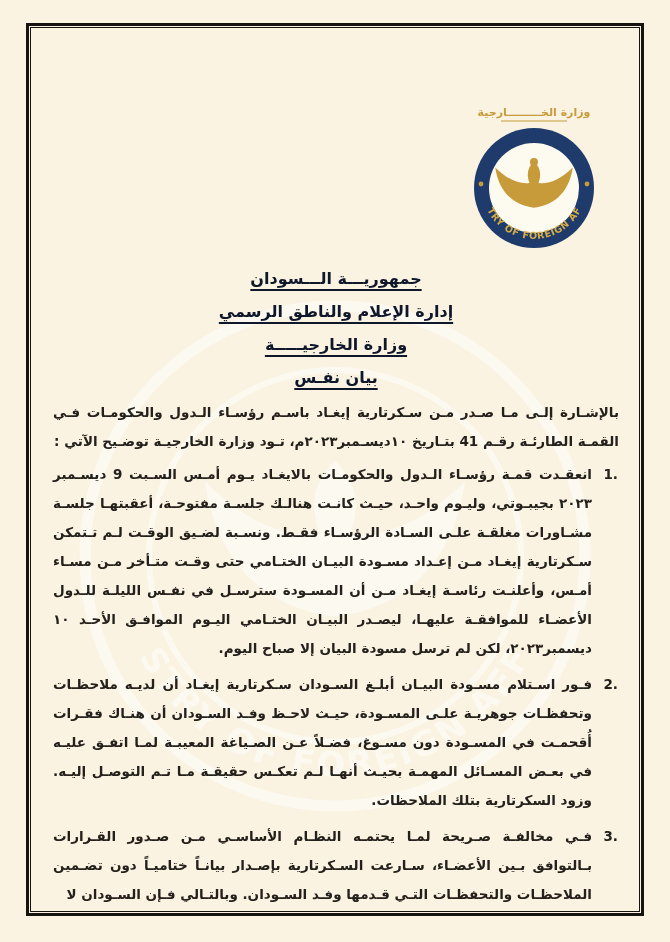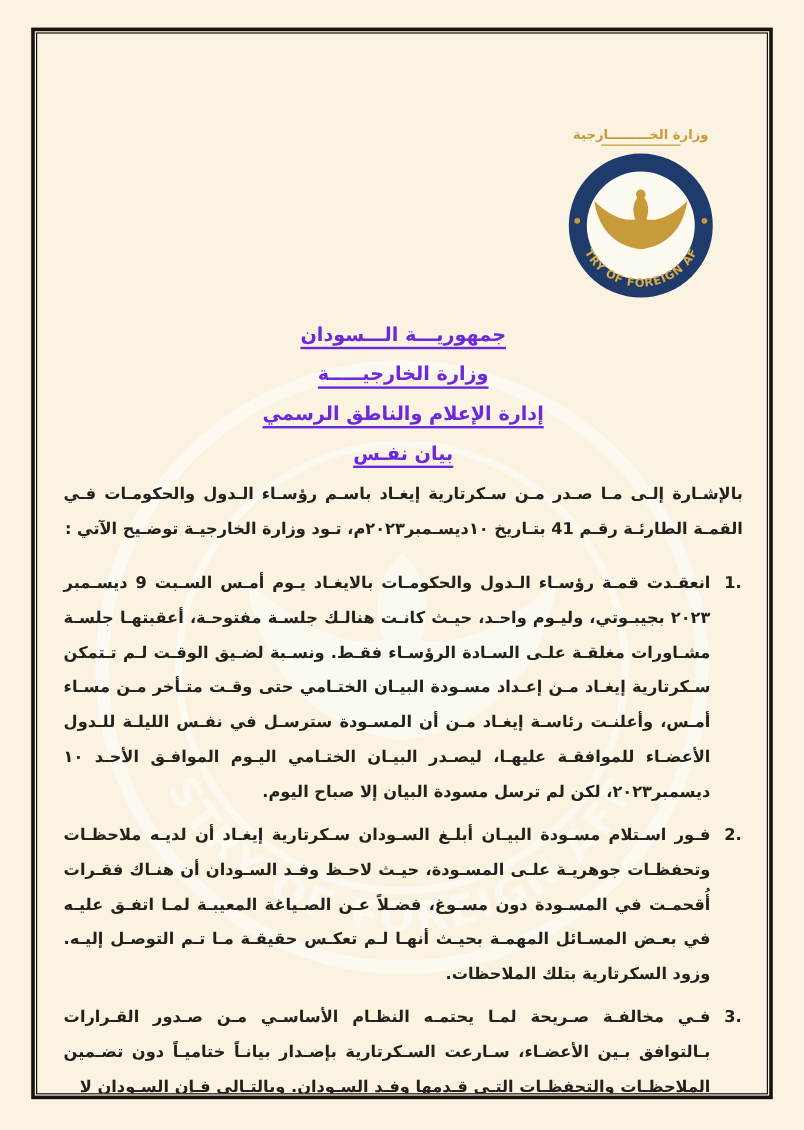--- a/index.html
+++ b/index.html
@@ -24,30 +24,30 @@
   .content{
     position:absolute;left:0;top:0;right:0;bottom:0;
     padding:52px 20px 0 22px;
     direction:rtl;z-index:2;box-sizing:border-box;
   }
   .seal-wrap{text-align:right;height:152px;margin-bottom:10px;margin-top:20px;}
   .seal-wrap svg{width:170px;height:152px;}
   .headers{margin:0 0 2px 0;}
   .hline{
     text-align:center;font-size:16px;font-weight:bold;
-    color:#6d28d9;line-height:33px;
+    color:#0f172a;line-height:33px;
   }
   .hline span{
     text-decoration:underline;
     text-decoration-thickness:1.5px;
     text-underline-offset:5px;
   }
   .body-text{color:#24211c;font-size:13.5px;font-weight:bold;}
   .intro{
-    text-align:justify;line-height:29px;margin:4px 0 16px 0;
+    text-align:justify;line-height:29px;margin:4px 0 4px 0;
   }
   .items{margin:0;}
   .item{
     position:relative;padding-right:27px;margin-bottom:7px;
     text-align:justify;line-height:29px;
   }
   .item .num{
     position:absolute;right:1px;top:0;
     unicode-bidi:embed;direction:ltr;
   }
@@ -86,22 +86,22 @@
           </text>
           <g transform="translate(85,86) scale(1.55) translate(-80,-52)">
             <path d="M80 66 C65 64 57 54 55 40 C63 48 71 51 77 50 C75 44 76 40 80 36 C84 40 85 44 83 50 C89 51 97 48 105 40 C103 54 95 64 80 66 Z" fill="#c79a3a"></path>
             <circle cx="80" cy="36.5" r="2.6" fill="#c79a3a"></circle>
           </g>
         </svg>
       </div>
 
       <div class="headers">
         <div class="hline"><span>جمهوريـــة الـــسودان</span></div>
+        <div class="hline"><span>إدارة الإعلام والناطق الرسمي</span></div>
         <div class="hline"><span>وزارة الخارجيـــــة</span></div>
-        <div class="hline"><span>إدارة الإعلام والناطق الرسمي</span></div>
         <div class="hline"><span>بيان نفـس</span></div>
       </div>
 
       <p class="intro body-text">بالإشـارة إلـى مـا صـدر مـن سـكرتارية إيغـاد باسـم رؤسـاء الـدول والحكومـات فـي القمـة الطارئـة رقـم 41 بتـاريخ ١٠ديسـمبر٢٠٢٣م، تـود وزارة الخارجيـة توضـيح الآتي :</p>
 
       <div class="items">
         <div class="item body-text">
           <span class="num">1.</span>
           <span>انعقـدت قمـة رؤسـاء الـدول والحكومـات بالايغـاد يـوم أمـس السـبت 9 ديسـمبر ٢٠٢٣ بجيبـوتي، وليـوم واحـد، حيـث كانـت هنالـك جلسـة مفتوحـة، أعقبتهـا جلسـة مشـاورات مغلقـة علـى السـادة الرؤسـاء فقـط. ونسـبة لضـيق الوقـت لـم تـتمكن سـكرتارية إيغـاد مـن إعـداد مسـودة البيـان الختـامي حتى وقـت متـأخر مـن مسـاء أمـس، وأعلنـت رئاسـة إيغـاد مـن أن المسـودة سترسـل في نفـس الليلـة للـدول الأعضـاء للموافقـة عليهـا، ليصـدر البيـان الختـامي اليـوم الموافـق الأحـد ١٠ ديسمبر٢٠٢٣، لكن لم ترسل مسودة البيان إلا صباح اليوم.</span>
         </div>

